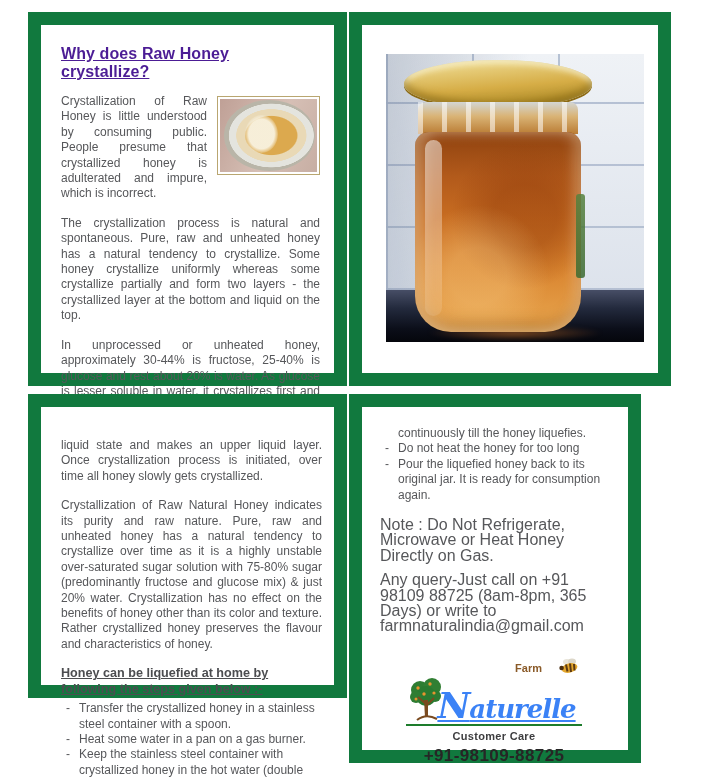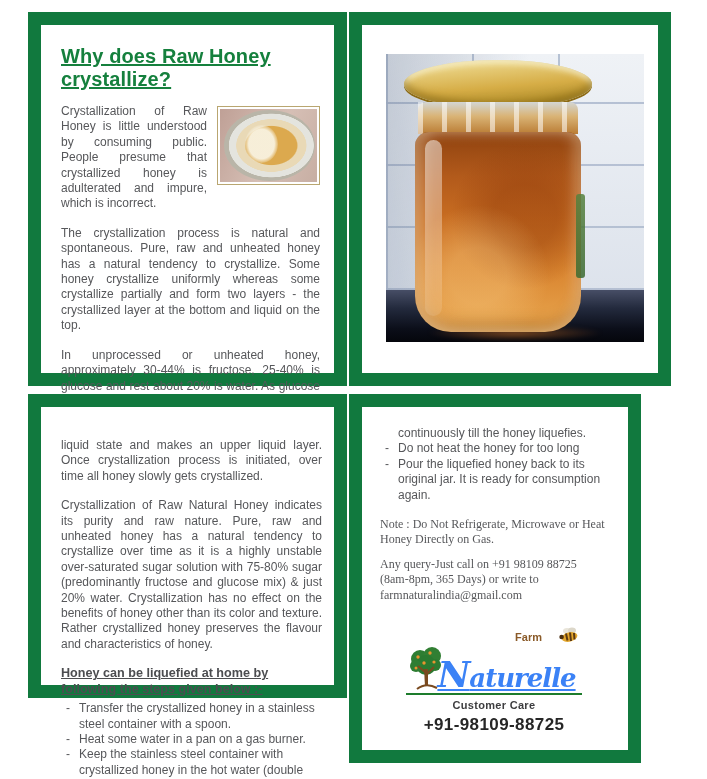--- a/index.html
+++ b/index.html
@@ -6,21 +6,21 @@
   .page{position:relative;width:707px;height:779px;background:#ffffff;
         font-family:"Liberation Sans",sans-serif;color:#56575a;overflow:hidden;}
   .panel{position:absolute;background:#ffffff;border:13px solid #11793e;box-sizing:border-box;}
   .panel.tl{left:28px;top:12px;width:319px;height:374px;padding:20px 14px 0 20px;}
   .panel.tr{left:349px;top:12px;width:322px;height:374px;padding:29px 0 0 0;}
   .panel.bl{left:28px;top:394px;width:319px;height:304px;padding:19px 12px 0 20px;}
   .panel.br{left:349px;top:394px;width:292px;height:369px;padding:19px 20px 0 18px;}
 
   .p{font-size:12px;line-height:15.4px;text-align:justify;margin:12px 0 14px 0;}
   .p.last{margin-bottom:0;}
-  h1.main-h{font-size:20px;font-weight:bold;color:#15803d;margin:0 0 13px 0;
+  h1.main-h{font-size:16px;font-weight:bold;color:#4c1d95;margin:0 0 13px 0;
             text-decoration:underline;letter-spacing:.1px;}
   h2.steps-h{font-size:12.6px;font-weight:bold;color:#4c4d50;margin:2px 0 4px 0;
              text-decoration:underline;line-height:15.4px;}
   .clearb{clear:both;}
 
   
   .blist{margin:0;}
   .brow{display:flex;font-size:12px;line-height:15.4px;}
   .brow .dash{width:18px;flex:0 0 18px;padding-left:5px;box-sizing:border-box;}
   .brow .btxt{flex:1;max-width:244px;}
@@ -64,21 +64,21 @@
           linear-gradient(180deg,#8f420f 0%,#b25a1b 22%,#c96e22 45%,#d9842f 68%,#e39a43 88%,#e5a54e 100%);
         box-shadow:inset 10px 0 14px rgba(255,240,210,.35),
                    inset -8px 0 12px rgba(255,235,200,.30),
                    inset 0 -9px 14px rgba(115,55,8,.35);}
   .jbody:before{content:"";position:absolute;left:10px;top:8px;width:17px;height:176px;
         border-radius:10px;background:linear-gradient(180deg,rgba(255,255,255,.5),rgba(255,255,255,.1));}
   .label-sliver{position:absolute;top:140px;left:190px;width:9px;height:84px;border-radius:3px;
         background:linear-gradient(180deg,#56813e,#3c6a30);opacity:.85;}
 
   
-  .note-p,.query-p{font-size:12px;line-height:15.4px;text-align:left;max-width:252px;font-family:Liberation Serif, serif;}
+  .note-p,.query-p{font-size:16px;line-height:15.4px;text-align:left;max-width:252px;}
   .note-p{margin:14px 0 0 0;}
   .query-p{margin:9px 8px 0 0;}
 
   
   .logo-block{width:190px;margin:30px auto 0 auto;text-align:center;}
   .logo-row{position:relative;display:flex;align-items:flex-end;justify-content:center;
             padding:12px 4px 2px 0;border-bottom:2px solid #1d7c2c;width:172px;margin:0 auto;}
   .brand-script{font-family:"DejaVu Serif","Liberation Serif",serif;font-style:italic;font-weight:bold;
             color:#3b82f6;font-size:26px;line-height:26px;letter-spacing:-1px;text-decoration:underline;}
   .brand-script .bigN{font-size:36px;line-height:26px;}

